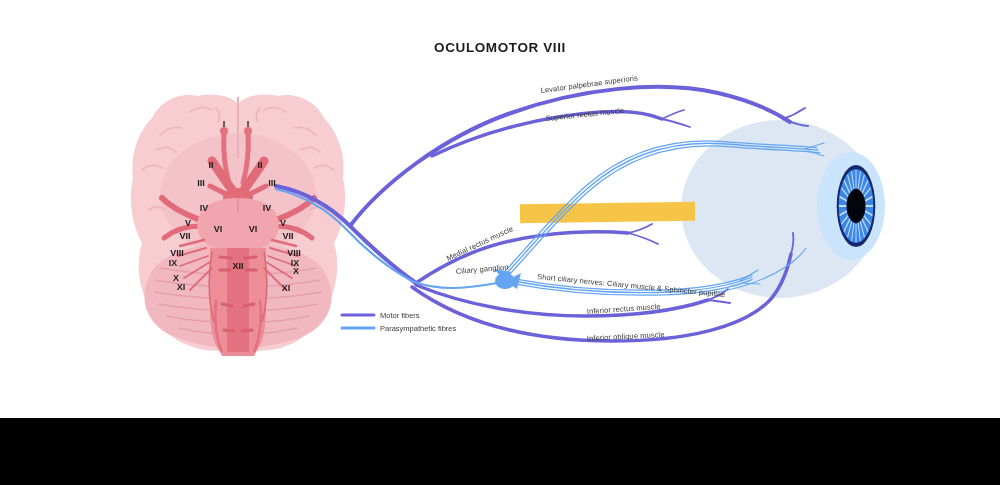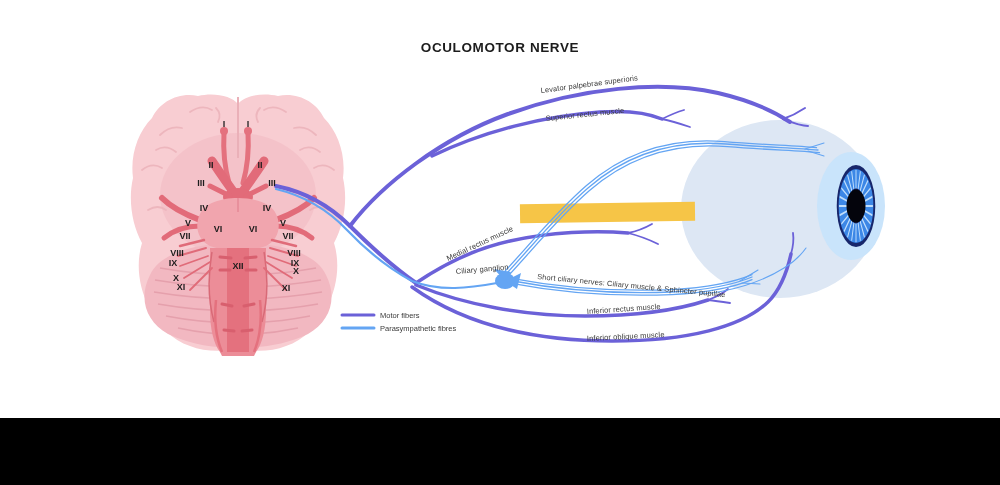--- a/index.html
+++ b/index.html
@@ -229,19 +229,19 @@
     </g>
 
     <g>
       <line x1="342" y1="315" x2="374" y2="315" stroke-width="3" stroke-linecap="round" stroke="#6b61d8"></line>
       <text class="legend-label" x="380" y="318">Motor fibers</text>
       <line x1="342" y1="328" x2="374" y2="328" stroke-width="3" stroke-linecap="round" stroke="#64a5f3"></line>
       <text class="legend-label" x="380" y="331">Parasympathetic fibres</text>
     </g>
   </svg>
 
-  <div id="page-title">OCULOMOTOR NERVE</div>
+  <div id="page-title">OCULOMOTOR VIII</div>
 
   <div id="watermark-bar">
     
     
   </div>
 </div>
 
 </body></html>

